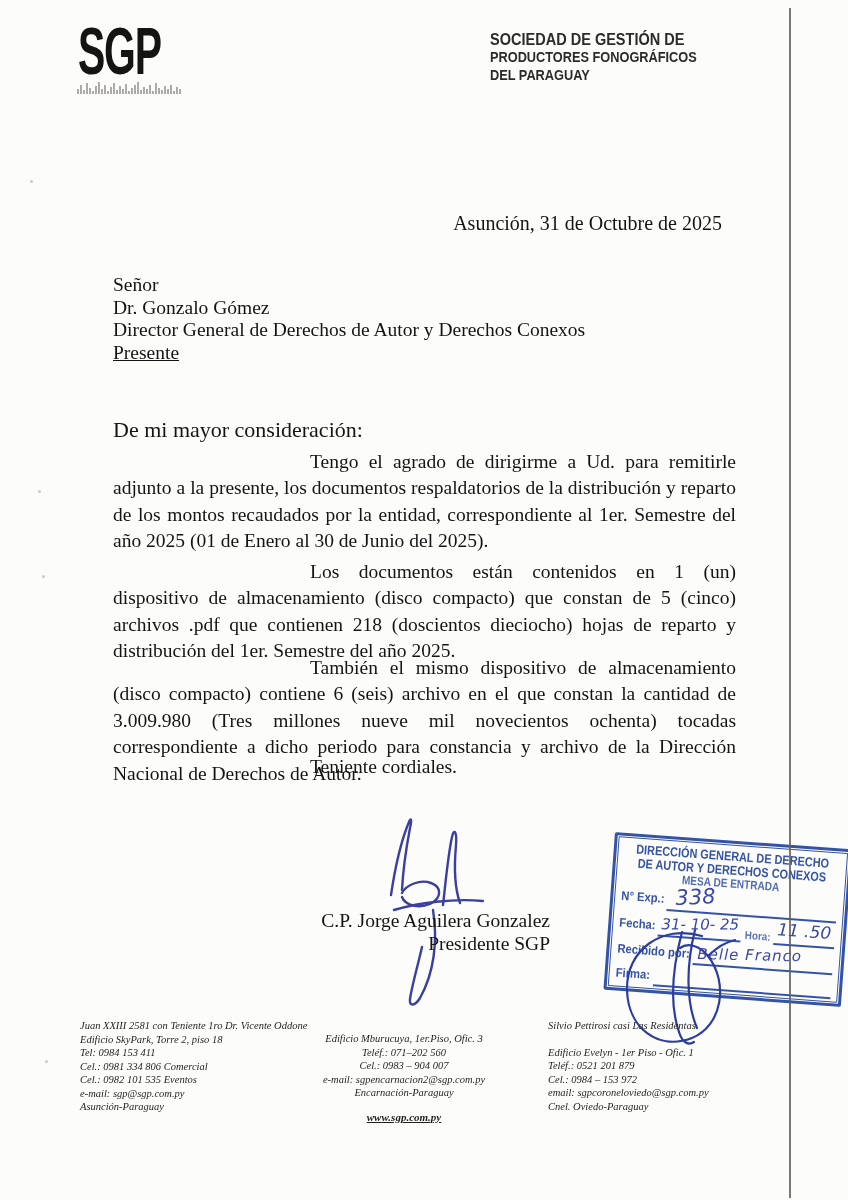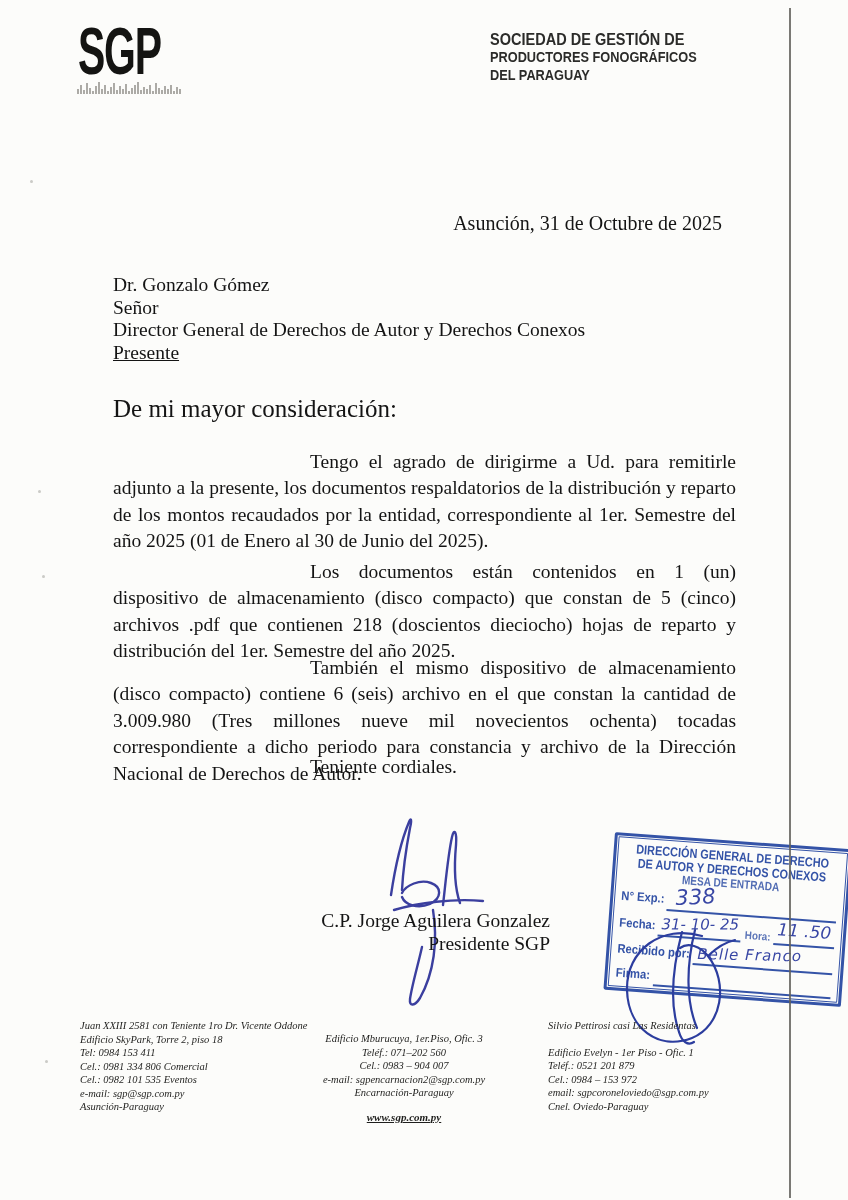--- a/index.html
+++ b/index.html
@@ -14,21 +14,21 @@
   .waveform{left:76px;top:80px;}
   .org{left:490px;top:30px;font-family:"Liberation Sans",sans-serif;color:#2b2b29;}
   .org .l{white-space:nowrap;transform:scaleX(.88);transform-origin:left top;font-weight:700;}
   .org .l1{font-size:16.5px;line-height:19px;}
   .org .l2,.org .l3{font-size:14.5px;line-height:17.5px;font-weight:600;}
 
   
   .date{left:115px;top:212px;width:607px;text-align:right;font-size:20px;}
   .recipient{left:113px;top:274px;font-size:19.5px;line-height:22.6px;}
   .presente{text-decoration:underline;}
-  .salutation{left:113px;top:395px;font-size:25px;}
+  .salutation{left:113px;top:417px;font-size:22px;}
   .para{left:113px;width:623px;font-size:19.5px;line-height:26.4px;
         text-align:justify;text-indent:197px;}
   .p1{top:449px;} .p2{top:559px;} .p3{top:655px;}
   .closing{left:310px;top:756px;font-size:19.5px;}
   .signer{left:280px;top:910px;width:270px;text-align:right;font-size:19.5px;line-height:22.5px;}
 
   
   .sig-svg{left:368px;top:813px;}
   .stamp-scribble{left:602px;top:918px;}
 
@@ -70,22 +70,22 @@
 </svg>
 <div class="abs org">
   <div class="l l1">SOCIEDAD DE GESTIÓN DE</div>
   <div class="l l2">PRODUCTORES FONOGRÁFICOS</div>
   <div class="l l3">DEL PARAGUAY</div>
 </div>
 
 <div class="abs date">Asunción, 31 de Octubre de 2025</div>
 
 <div class="abs recipient">
+  <div>Señor</div>
   <div>Dr. Gonzalo Gómez</div>
-  <div>Señor</div>
   <div>Director General de Derechos de Autor y Derechos Conexos</div>
   <div class="presente">Presente</div>
 </div>
 
 <div class="abs salutation">De mi mayor consideración:</div>
 
 <div class="abs para p1">Tengo el agrado de dirigirme a Ud. para remitirle adjunto a la presente, los documentos respaldatorios de la distribución y reparto de los montos recaudados por la entidad, correspondiente al 1er. Semestre del año 2025 (01 de Enero al 30 de Junio del 2025).</div>
 <div class="abs para p2">Los documentos están contenidos en 1 (un) dispositivo de almacenamiento (disco compacto) que constan de 5 (cinco) archivos .pdf que contienen 218 (doscientos dieciocho) hojas de reparto y distribución del 1er. Semestre del año 2025.</div>
 <div class="abs para p3">También el mismo dispositivo de almacenamiento (disco compacto) contiene 6 (seis) archivo en el que constan la cantidad de 3.009.980 (Tres millones nueve mil novecientos ochenta) tocadas correspondiente a dicho periodo para constancia y archivo de la Dirección Nacional de Derechos de Autor.</div>
 

